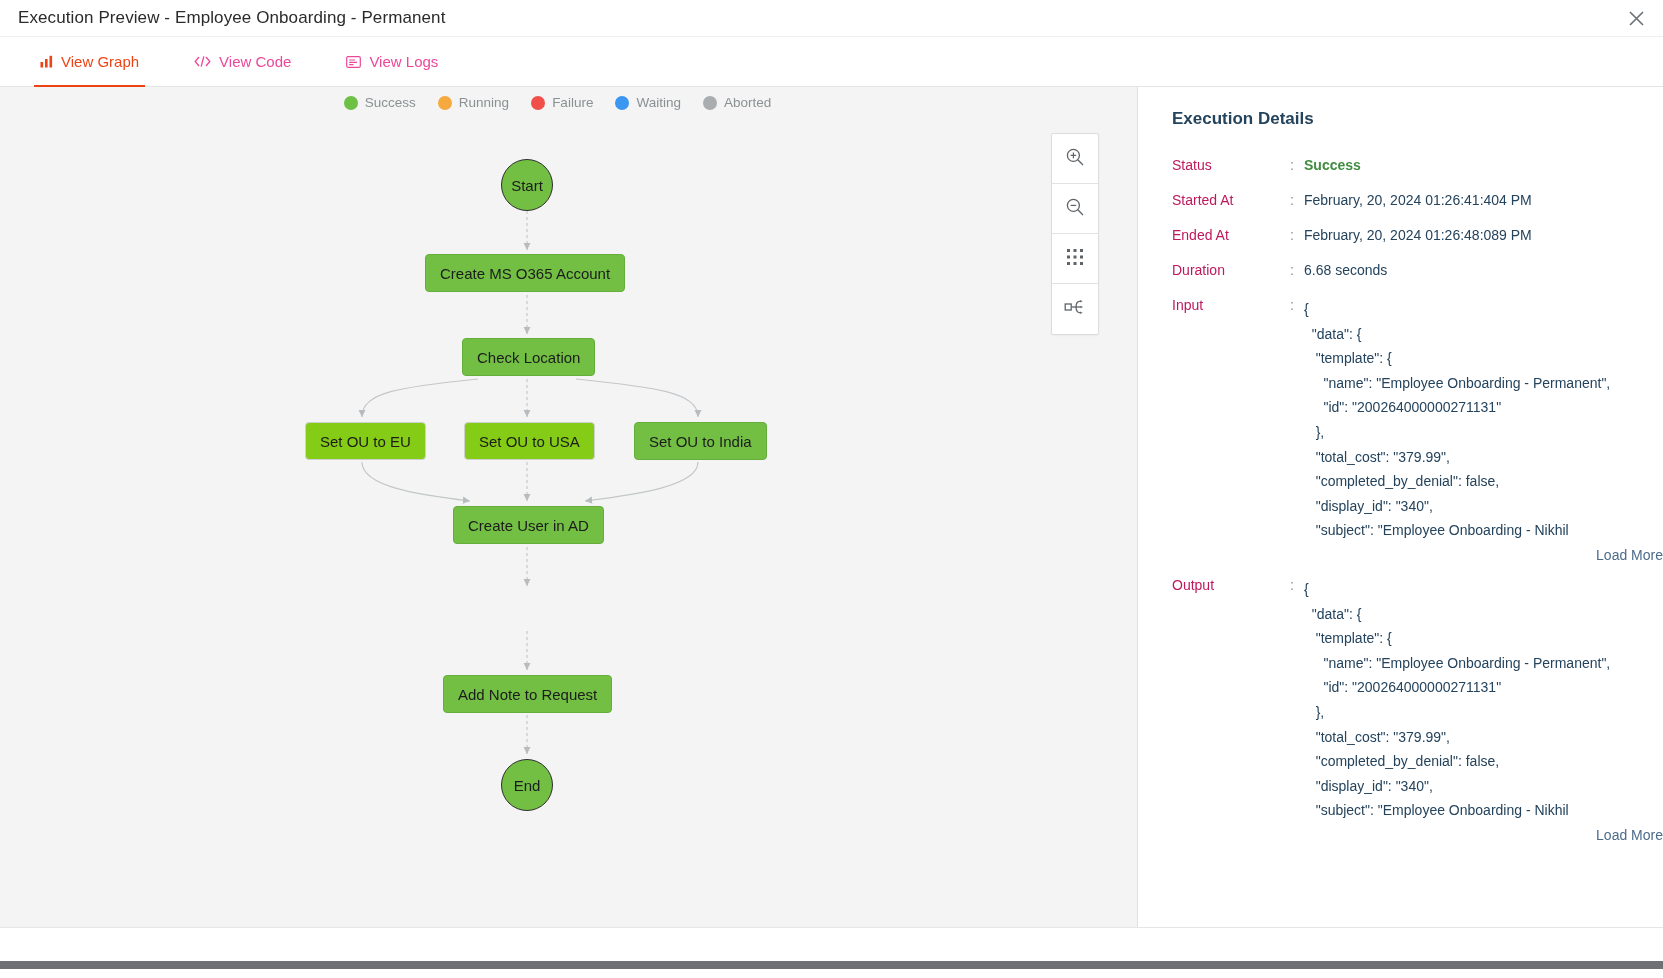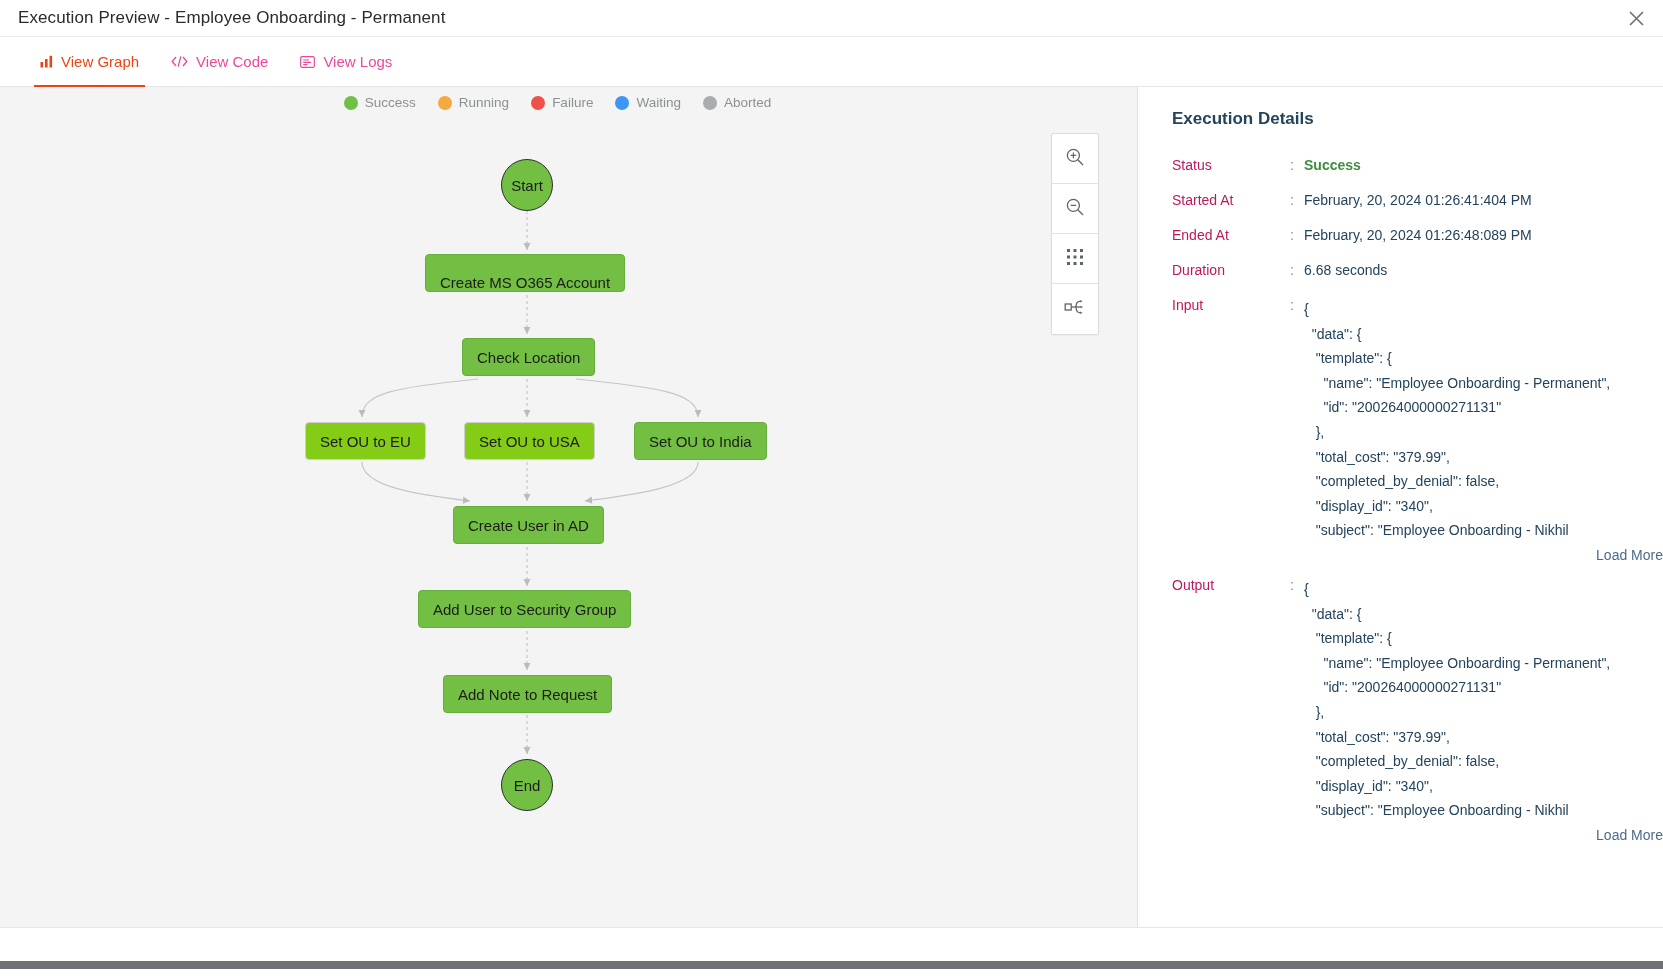--- a/index.html
+++ b/index.html
@@ -38,20 +38,21 @@
   .close-btn svg { display: block; }
 
   
   .tabbar {
     height: 50px;
     display: flex;
     align-items: stretch;
     background: #fff;
     border-bottom: 1px solid #e3e6e8;
     padding-left: 24px;
+    gap: 23px;
   }
   .tab {
     display: flex; align-items: center; gap: 8px;
     padding: 0 16px;
     font-size: 15px;
     color: #ec4899;
     cursor: pointer;
     position: relative;
   }
   .tab .tab-ico { display: flex; align-items: center; }
@@ -321,21 +322,21 @@
           <path d="M527,544 L527,583" stroke-dasharray="3 3"></path>
 
           <path d="M527,628 L527,667" stroke-dasharray="3 3"></path>
         </g>
       </svg>
 
       <div class="node circle" style="left:501px; top:72px;">
         <span>Start</span>
       </div>
 
-      <div class="node box" style="left:425px; top:167px;align-items:flex-end;">
+      <div class="node box" style="left:425px; top:167px;">
         <span>Create MS O365 Account</span>
       </div>
 
       <div class="node box" style="left:462px; top:251px;">
         <span>Check Location</span>
       </div>
 
       <div class="node box idle" style="left:305px; top:335px;">
         <span>Set OU to EU</span>
       </div>
@@ -345,23 +346,20 @@
       </div>
 
       <div class="node box" style="left:634px; top:335px;">
         <span>Set OU to India</span>
       </div>
 
       <div class="node box" style="left:453px; top:419px;">
         <span>Create User in AD</span>
       </div>
 
-      <div class="node box" style="left:418px; top:503px;">
-        <span>Add User to Security Group</span>
-      </div>
 
       <div class="node box" style="left:443px; top:588px;">
         <span>Add Note to Request</span>
       </div>
 
       <div class="node circle" style="left:501px; top:672px;">
         <span>End</span>
       </div>
     </div>
   </div>

